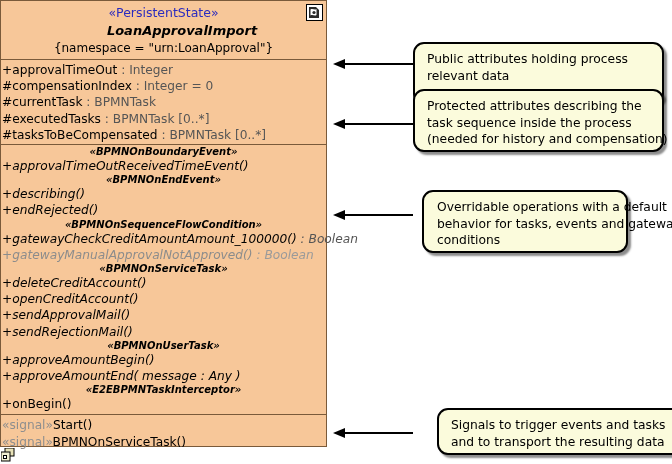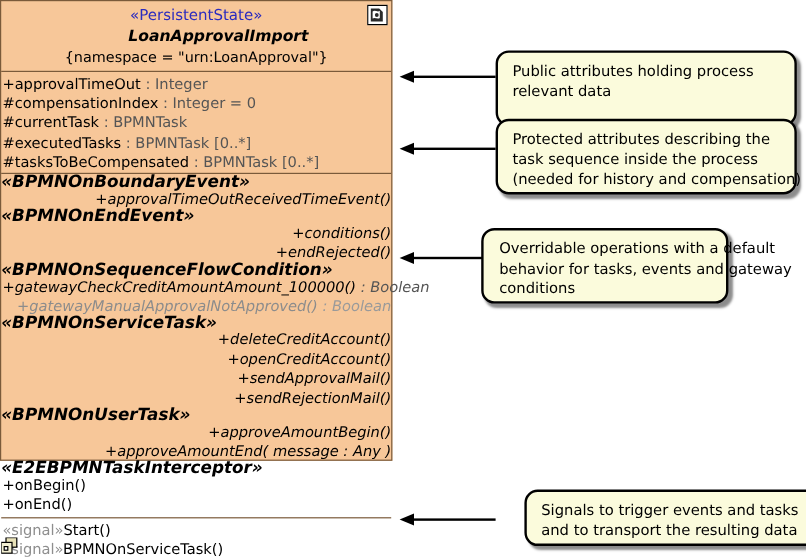--- a/index.html
+++ b/index.html
@@ -14,21 +14,21 @@
     overflow: hidden;
     font-family: "DejaVu Sans", sans-serif;
   }
 
   
   #class-box {
     position: absolute;
     left: 0px;
     top: 0px;
     width: 327px;
-    height: 384px;
+    height: 447px;
     background: #f7c799;
     border: 1px solid #7a5a3a;
     box-sizing: border-box;
     display: flex;
     flex-direction: column;
   }
 
   .compartment {
     padding: 2px 0 2px 0;
   }
@@ -87,28 +87,28 @@
 
   
   .line {
     font-size: 12.2px;
     line-height: 16.2px;
     color: #000000;
     white-space: nowrap;
     padding-left: 1px;
     font-family: "DejaVu Sans", sans-serif;
   }
-  .line.italic { font-style: italic; text-align: right; }
+  .line.italic { font-style: italic; }
   .line.gray { color: #8c8c8c; }
   .type { color: #555555; }
   .type.gray { color: #9a9a9a; }
 
   .group-label {
-    text-align: left;
-    font-size: 14px;
+    text-align: center;
+    font-size: 10px;
     font-style: italic;
     font-weight: bold;
     line-height: 12px;
     color: #000000;
     font-family: "DejaVu Sans", sans-serif;
   }
 
   .sig-prefix {
     color: #8e8e8e;
     font-style: normal;
@@ -179,40 +179,39 @@
     <div class="line"><span>#</span><span>executedTasks</span><span class="type"> : BPMNTask [0..*]</span></div>
     <div class="line"><span>#</span><span>tasksToBeCompensated</span><span class="type"> : BPMNTask [0..*]</span></div>
   </div>
 
   <div id="ops-compartment" class="compartment divider">
 
     <div class="group-label">«BPMNOnBoundaryEvent»</div>
     <div class="line italic"><span>+</span><span>approvalTimeOutReceivedTimeEvent()</span><span class="type"></span></div>
 
     <div class="group-label">«BPMNOnEndEvent»</div>
-    <div class="line italic"><span>+</span><span>conditions()</span><span class="type"></span></div>
+    <div class="line italic"><span>+</span><span>describing()</span><span class="type"></span></div>
     <div class="line italic"><span>+</span><span>endRejected()</span><span class="type"></span></div>
 
     <div class="group-label">«BPMNOnSequenceFlowCondition»</div>
     <div class="line italic"><span>+</span><span>gatewayCheckCreditAmountAmount_100000()</span><span class="type"> : Boolean</span></div>
     <div class="line italic gray"><span>+</span><span>gatewayManualApprovalNotApproved()</span><span class="type gray"> : Boolean</span></div>
 
     <div class="group-label">«BPMNOnServiceTask»</div>
     <div class="line italic"><span>+</span><span>deleteCreditAccount()</span><span class="type"></span></div>
     <div class="line italic"><span>+</span><span>openCreditAccount()</span><span class="type"></span></div>
     <div class="line italic"><span>+</span><span>sendApprovalMail()</span><span class="type"></span></div>
     <div class="line italic"><span>+</span><span>sendRejectionMail()</span><span class="type"></span></div>
 
     <div class="group-label">«BPMNOnUserTask»</div>
     <div class="line italic"><span>+</span><span>approveAmountBegin()</span><span class="type"></span></div>
     <div class="line italic"><span>+</span><span>approveAmountEnd( message : Any )</span><span class="type"></span></div>
 
     <div class="group-label">«E2EBPMNTaskInterceptor»</div>
     <div class="line"><span>+</span><span>onBegin()</span><span class="type"></span></div>
-    <div class="line"><span>+</span><span>onEnd()</span><span class="type"></span></div>
 
   </div>
 
   <div id="signals-compartment" class="compartment divider">
     <div class="line"><span class="sig-prefix">«signal»</span><span class="sig-name">Start()</span></div>
     <div class="line"><span class="sig-prefix">«signal»</span><span class="sig-name">BPMNOnServiceTask()</span></div>
   </div>
 
 </div>
 
@@ -235,27 +234,27 @@
 <div class="arrow-head" style="left:333px; top:210px;"></div>
 
 <div class="arrow" style="left:345px; top:432px; width:68px;"></div>
 <div class="arrow-head" style="left:333px; top:428px;"></div>
 
 <div class="note" id="note-1" style="left:413px; top:42px; width:251px; height:63px;">
   <div class="note-line">Public attributes holding process</div>
   <div class="note-line">relevant data</div>
 </div>
 
-<div class="note" id="note-2" style="left:413px; top:99px; width:251px; height:63px;">
+<div class="note" id="note-2" style="left:413px; top:89px; width:251px; height:63px;">
   <div class="note-line">Protected attributes describing the</div>
   <div class="note-line">task sequence inside the process</div>
   <div class="note-line">(needed for history and compensation)</div>
 </div>
 
-<div class="note" id="note-3" style="left:401px; top:190px; width:206px; height:63px;padding-left:13px;">
+<div class="note" id="note-3" style="left:422px; top:190px; width:206px; height:63px;padding-left:13px;">
   <div class="note-line">Overridable operations with a default</div>
   <div class="note-line">behavior for tasks, events and gateway</div>
   <div class="note-line">conditions</div>
 </div>
 
 <div class="note" id="note-4" style="left:413px; top:408px; width:251px; height:47px;margin-left:24px;">
   <div class="note-line">Signals to trigger events and tasks</div>
   <div class="note-line">and to transport the resulting data</div>
 </div>
 

